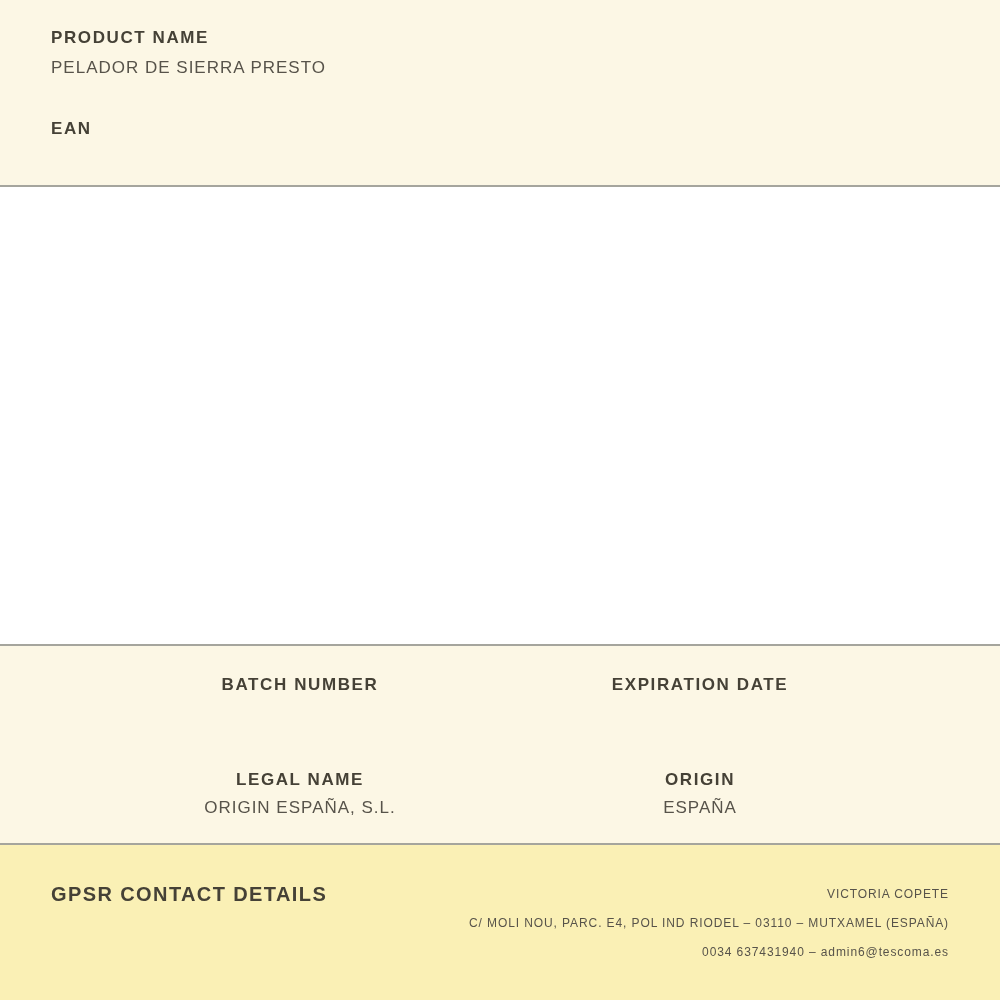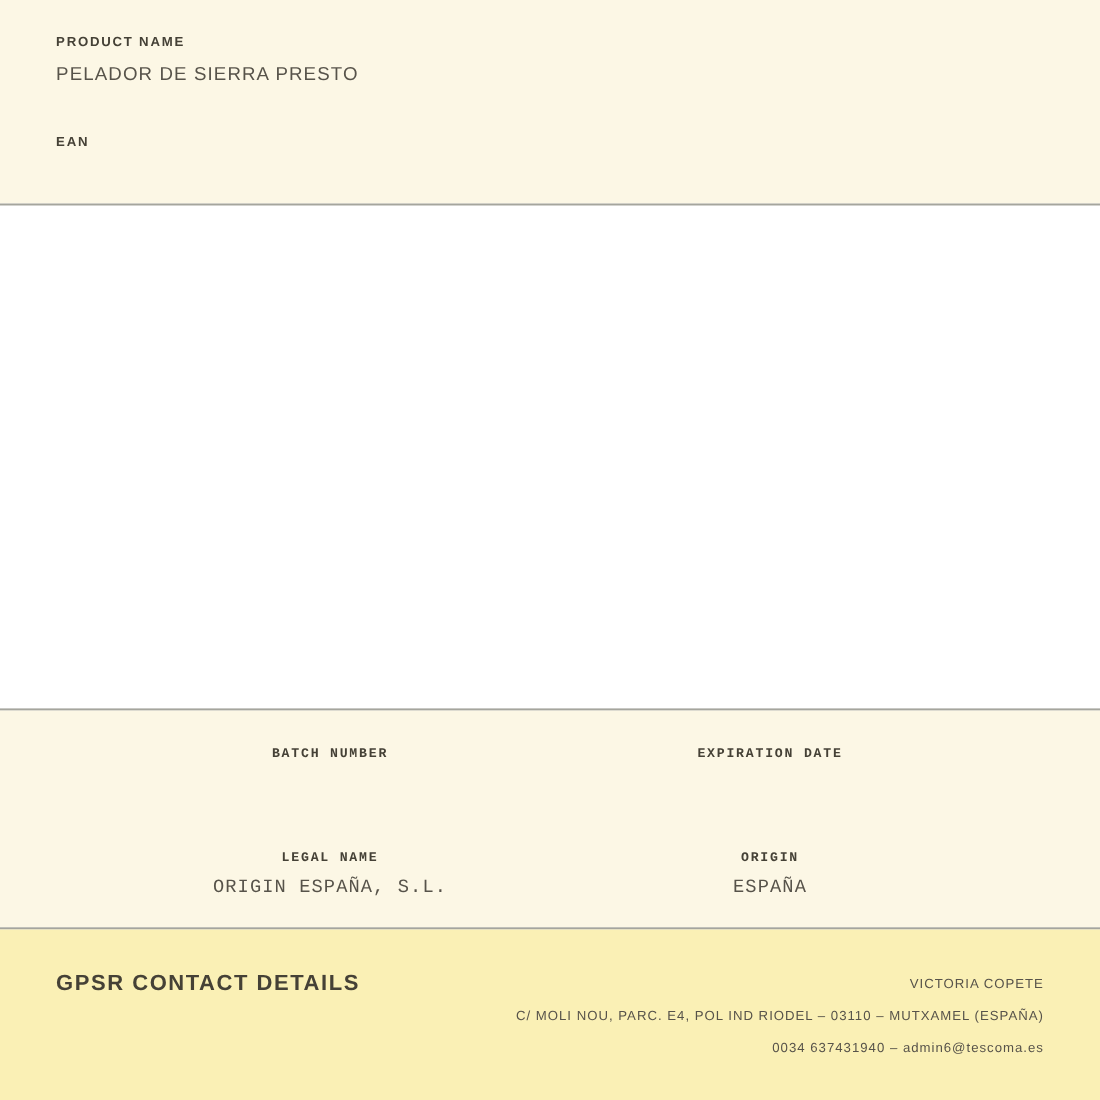--- a/index.html
+++ b/index.html
@@ -47,42 +47,41 @@
   .band-footer {
     background: #faf0b5;
     height: 155px;
     box-sizing: border-box;
     padding: 38px 51px 0 51px;
     flex: 1 0 auto;
     position: relative;
   }
   
   .field-label {
-    font-size: 12px;
+    font-size: 17px;
     font-weight: bold;
     letter-spacing: 1.6px;
     color: #454136;
     line-height: 22px;
   }
   .field-value {
     font-size: 17px;
     font-weight: normal;
     letter-spacing: 1.0px;
     color: #57534a;
     line-height: 22px;
     margin-top: 8px;
   }
   .field + .field {
     margin-top: 39px;
   }
   
   .grid {
     width: 800px;
     margin: 0 auto;
-    font-family: Liberation Mono, monospace;
   }
   .grid-row {
     display: flex;
   }
   .grid-row + .grid-row {
     margin-top: 45px;
   }
   .grid-cell {
     flex: 0 0 50%;
     text-align: center;

